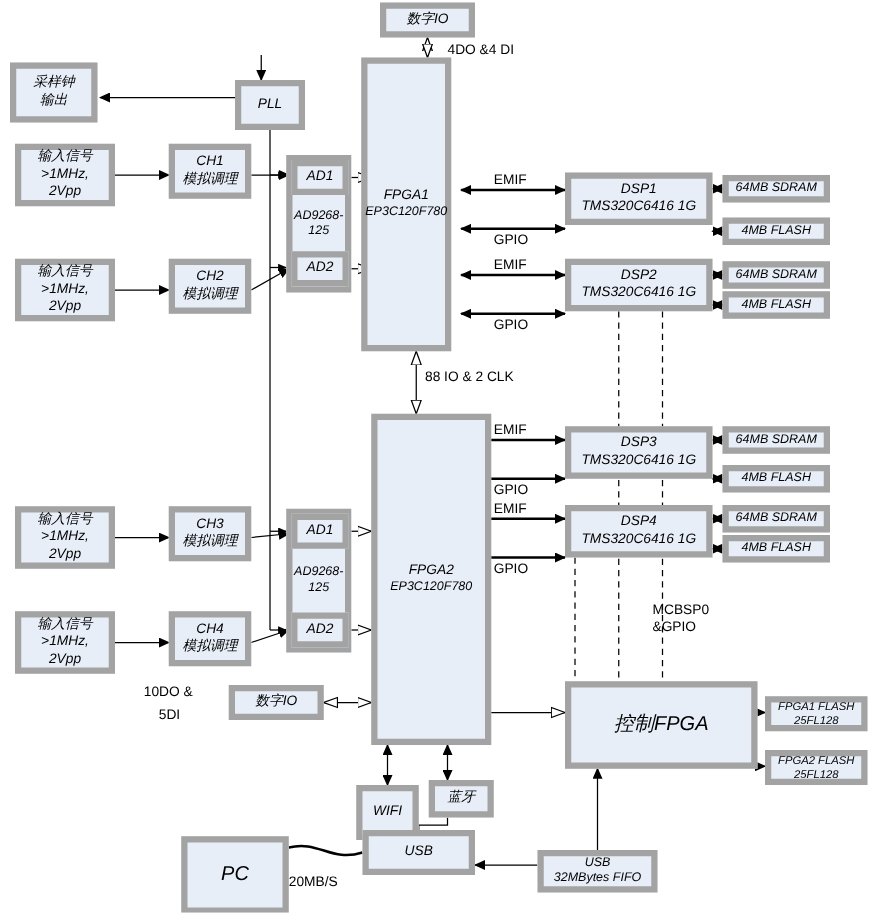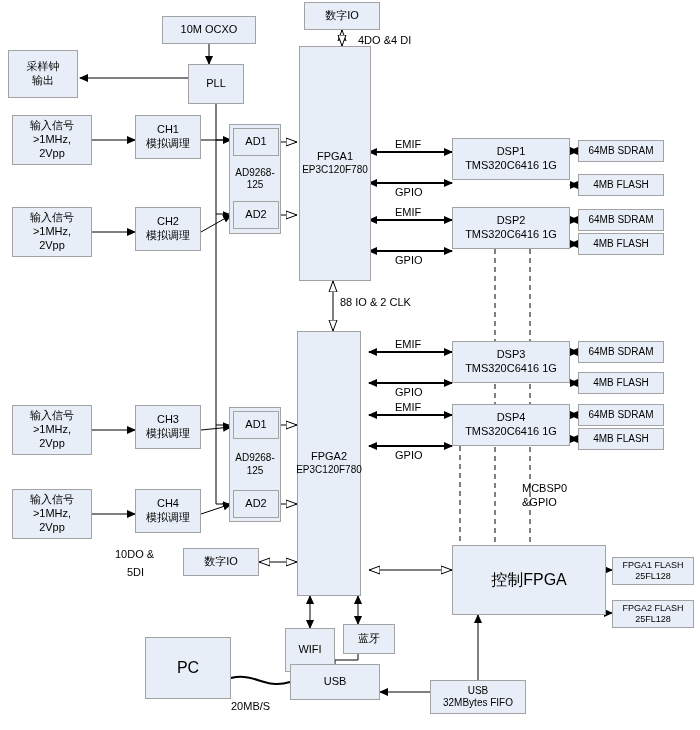--- a/index.html
+++ b/index.html
@@ -7,29 +7,30 @@
     width:700px;height:730px;position:relative;
     background:#ffffff;
     font-family:"Liberation Sans", sans-serif;
     font-size:11px;color:#000;
     overflow:hidden;
   }
   #diagram{position:absolute;left:0;top:0;width:700px;height:730px;}
   .box{
     position:absolute;
     background:#e8eef7;
-    border:1px solid #a3a3a3;
+    border:5px solid #a3a3a3;
     box-sizing:border-box;
     display:flex;flex-direction:column;
     align-items:center;justify-content:center;
     text-align:center;
     line-height:1.25;
     font-size:11px;
     color:#000;
     padding:1px 2px;
+    font-style:italic;
   }
   .box .ln{display:block;white-space:nowrap;}
   .plain{
     position:absolute;
     white-space:nowrap;
     font-size:11px;
     color:#000;
     text-align:center;
   }
   svg{position:absolute;left:0;top:0;width:700px;height:730px;overflow:visible;}
@@ -129,23 +130,20 @@
       <path d="M478,680 L478,615" marker-end="url(#ar)"></path>
     </g>
 
     <g stroke="#000" stroke-width="1" fill="none" stroke-dasharray="5,4">
       <path d="M495,249 L495,545"></path>
       <path d="M530,249 L530,545"></path>
       <path d="M460,446 L460,545"></path>
     </g>
   </svg>
 
-  <div class="box" style="left:162px;top:16px;width:94px;height:28px;">
-      <span class="ln">10M  OCXO</span>
-    </div>
 
   <div class="box" style="left:304px;top:2px;width:76px;height:28px;">
       <span class="ln">数字IO</span>
     </div>
 
   <div class="box" style="left:188px;top:64px;width:56px;height:40px;">
       <span class="ln">PLL</span>
     </div>
 
   <div class="box" style="left:8px;top:50px;width:70px;height:48px;">
@@ -179,21 +177,21 @@
     <span class="ln" style="font-size:10px;">AD9268-</span>
     <span class="ln" style="font-size:10px;">125</span>
   </div>
   <div class="box" style="left:233px;top:128px;width:46px;height:28px;">
       <span class="ln">AD1</span>
     </div>
   <div class="box" style="left:233px;top:201px;width:46px;height:28px;">
       <span class="ln">AD2</span>
     </div>
 
-  <div class="box" style="left:299px;top:46px;width:72px;height:235px;">
+  <div class="box" style="left:289px;top:46px;width:72px;height:235px;">
     <span class="ln">FPGA1</span>
     <span class="ln" style="font-size:10px;">EP3C120F780</span>
   </div>
 
   <div class="box" style="left:452px;top:138px;width:118px;height:42px;">
     <span class="ln">DSP1</span>
     <span class="ln">TMS320C6416 1G</span>
   </div>
   <div class="box" style="left:452px;top:207px;width:118px;height:42px;">
     <span class="ln">DSP2</span>
@@ -206,21 +204,21 @@
   <div class="box" style="left:578px;top:174px;width:86px;height:22px;">
       <span class="ln" style="font-size:10px;">4MB FLASH</span>
     </div>
   <div class="box" style="left:578px;top:209px;width:86px;height:22px;">
       <span class="ln" style="font-size:10px;">64MB SDRAM</span>
     </div>
   <div class="box" style="left:578px;top:233px;width:86px;height:22px;">
       <span class="ln" style="font-size:10px;">4MB FLASH</span>
     </div>
 
-  <div class="box" style="left:297px;top:331px;width:64px;height:265px;">
+  <div class="box" style="left:297px;top:331px;width:96px;height:265px;">
     <span class="ln">FPGA2</span>
     <span class="ln" style="font-size:10px;">EP3C120F780</span>
   </div>
 
   <div class="box" style="left:229px;top:407px;width:52px;height:115px;">
     <span class="ln" style="font-size:10px;">AD9268-</span>
     <span class="ln" style="font-size:10px;">125</span>
   </div>
   <div class="box" style="left:233px;top:411px;width:46px;height:28px;">
       <span class="ln">AD1</span>
@@ -286,21 +284,21 @@
     <span class="ln" style="font-size:9px;">25FL128</span>
   </div>
 
   <div class="box" style="left:285px;top:628px;width:50px;height:44px;">
       <span class="ln">WIFI</span>
     </div>
   <div class="box" style="left:343px;top:624px;width:52px;height:30px;">
       <span class="ln">蓝牙</span>
     </div>
 
-  <div class="box" style="left:145px;top:637px;width:86px;height:62px;font-size:16px;">
+  <div class="box" style="left:145px;top:669px;width:86px;height:62px;font-size:16px;">
       <span class="ln">PC</span>
     </div>
 
   <div class="box" style="left:290px;top:664px;width:90px;height:36px;">
       <span class="ln">USB</span>
     </div>
 
   <div class="box" style="left:430px;top:680px;width:96px;height:34px;">
     <span class="ln" style="font-size:10px;">USB</span>
     <span class="ln" style="font-size:10px;">32MBytes FIFO</span>

